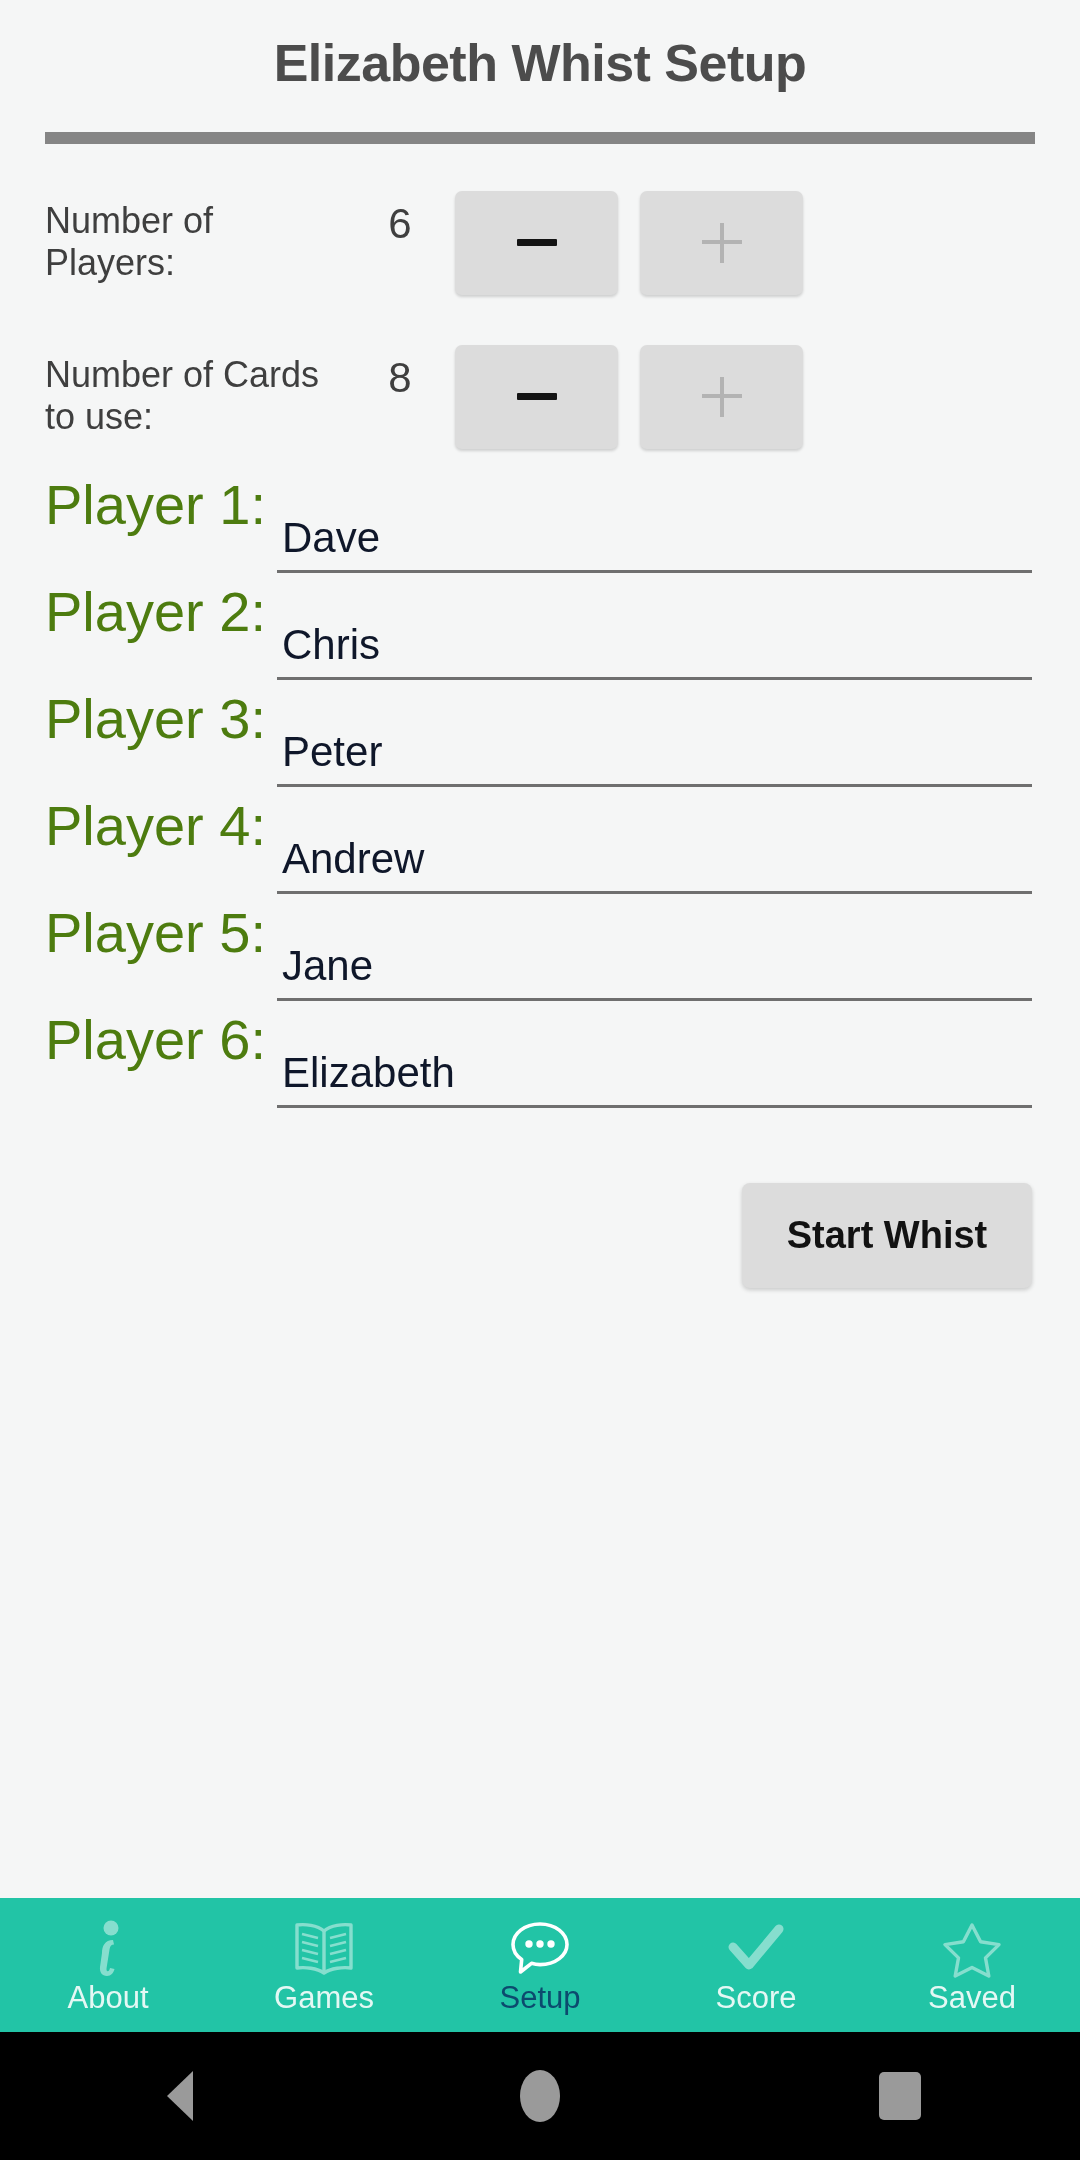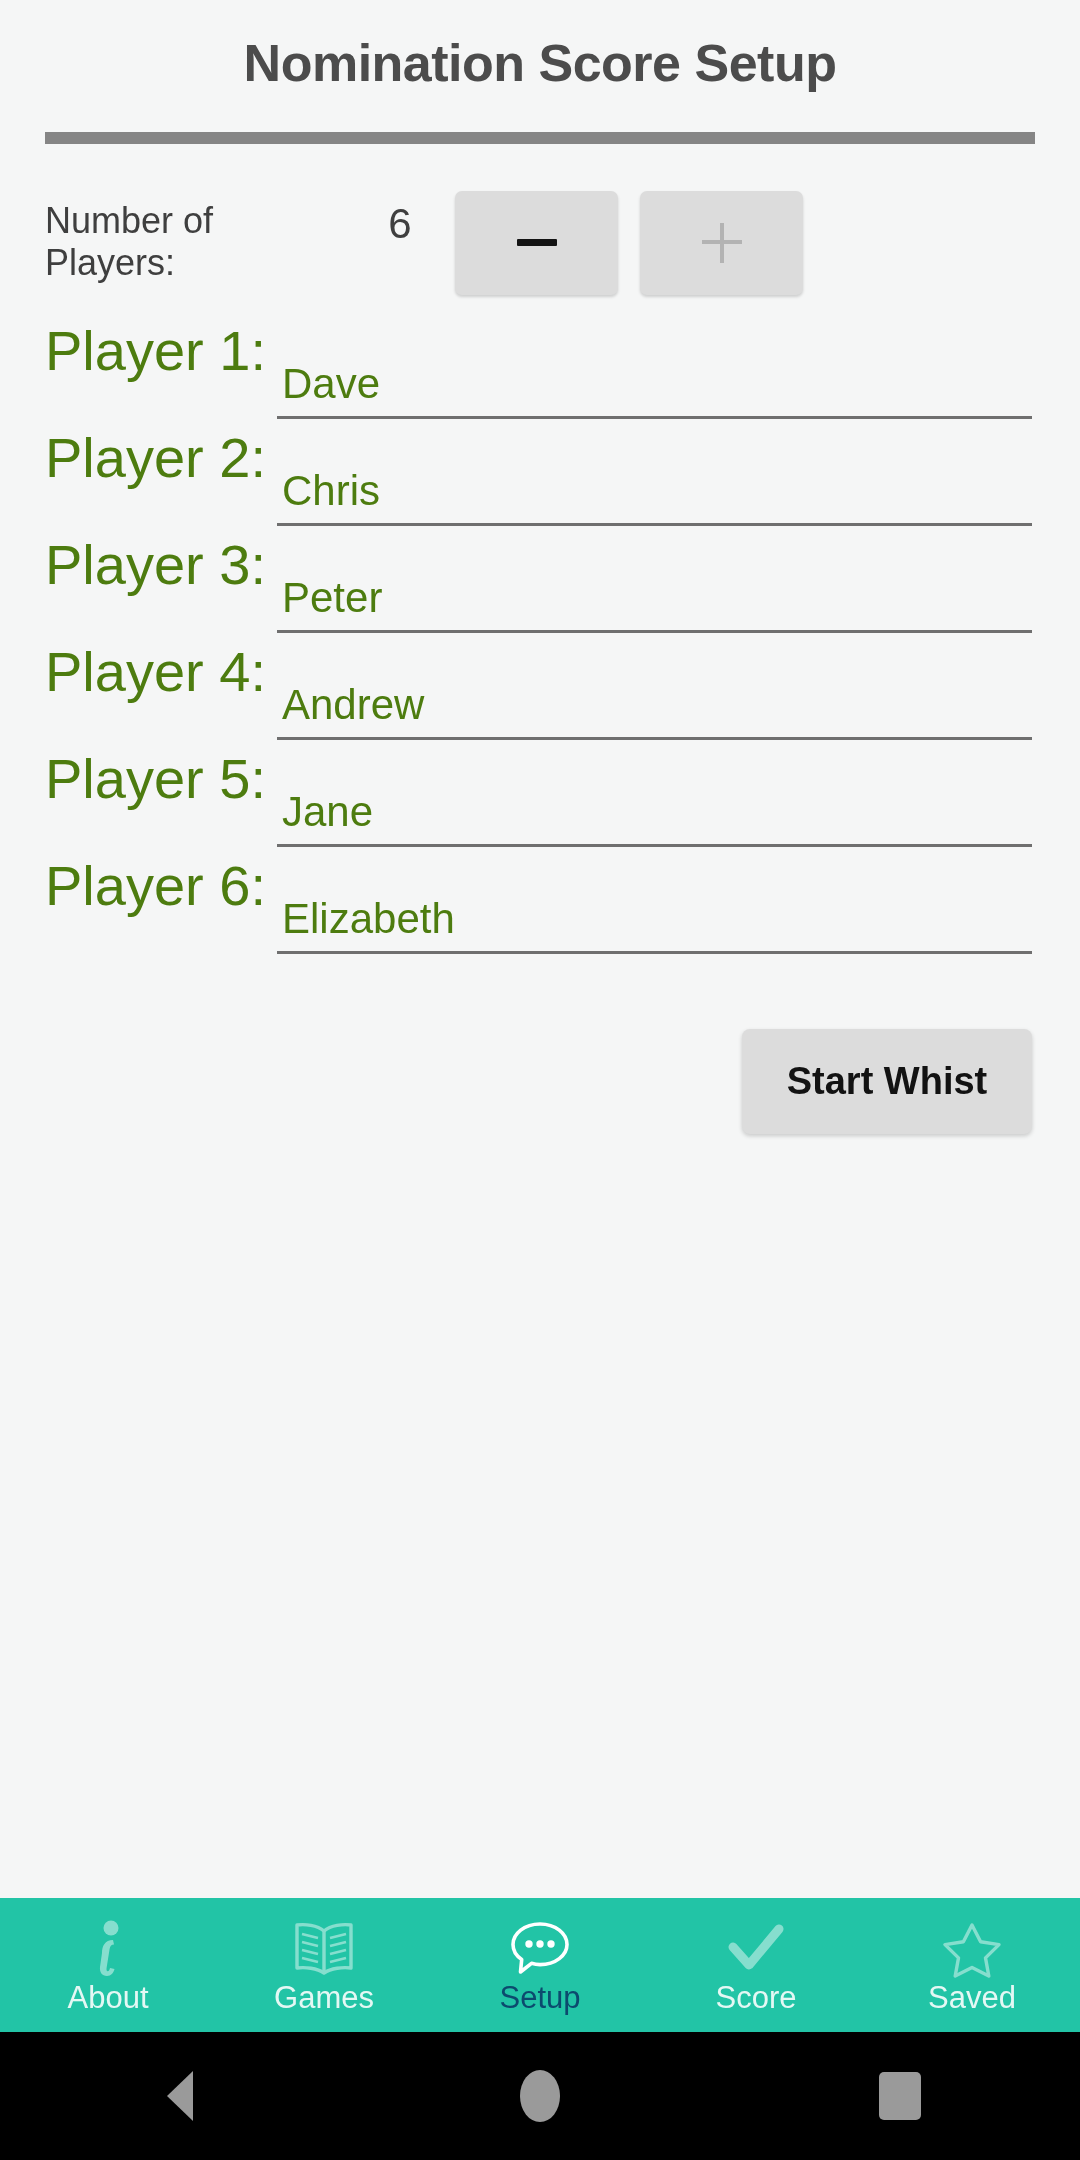--- a/index.html
+++ b/index.html
@@ -110,21 +110,21 @@
     white-space:nowrap;
   }
   .player-field {
     flex:1 1 auto;
     border-bottom:3px solid #6f6f6f;
     padding:0 0 10px 5px;
     margin-right:3px;
   }
   .player-name {
     font-size:42px;
-    color:#4d7c0f;
+    color:#0f172a;
     line-height:1.05;
   }
 
   
   .start-row {
     display:flex;
     justify-content:flex-end;
     margin-top:75px;
     padding-right:3px;
   }
@@ -199,39 +199,51 @@
     background:#9a9a9a;
     border-radius:5px;
   }
 </style>
 </head>
 <body>
 
 <div id="screen">
 
   <div class="title-area">
-    <div class="page-title">Nomination Score Setup</div>
+    <div class="page-title">Elizabeth Whist Setup</div>
     <div class="title-rule"></div>
   </div>
 
   <div class="content">
 
     <div class="stepper-row">
       <div class="stepper-label">Number of Players:</div>
       <div class="stepper-value">6</div>
       <div class="stepper-buttons">
         <div class="step-btn">
           <span class="minus-glyph"></span>
         </div>
         <div class="step-btn">
           <span class="plus-glyph"></span>
         </div>
       </div>
     </div>
 
+    <div class="stepper-row second">
+      <div class="stepper-label">Number of Cards to use:</div>
+      <div class="stepper-value">8</div>
+      <div class="stepper-buttons">
+        <div class="step-btn">
+          <span class="minus-glyph"></span>
+        </div>
+        <div class="step-btn">
+          <span class="plus-glyph"></span>
+        </div>
+      </div>
+    </div>
 
     <div class="player-row">
       <div class="player-label">Player 1:</div>
       <div class="player-field">
         <div class="player-name">Dave</div>
       </div>
     </div>
     <div class="player-row">
       <div class="player-label">Player 2:</div>
       <div class="player-field">

